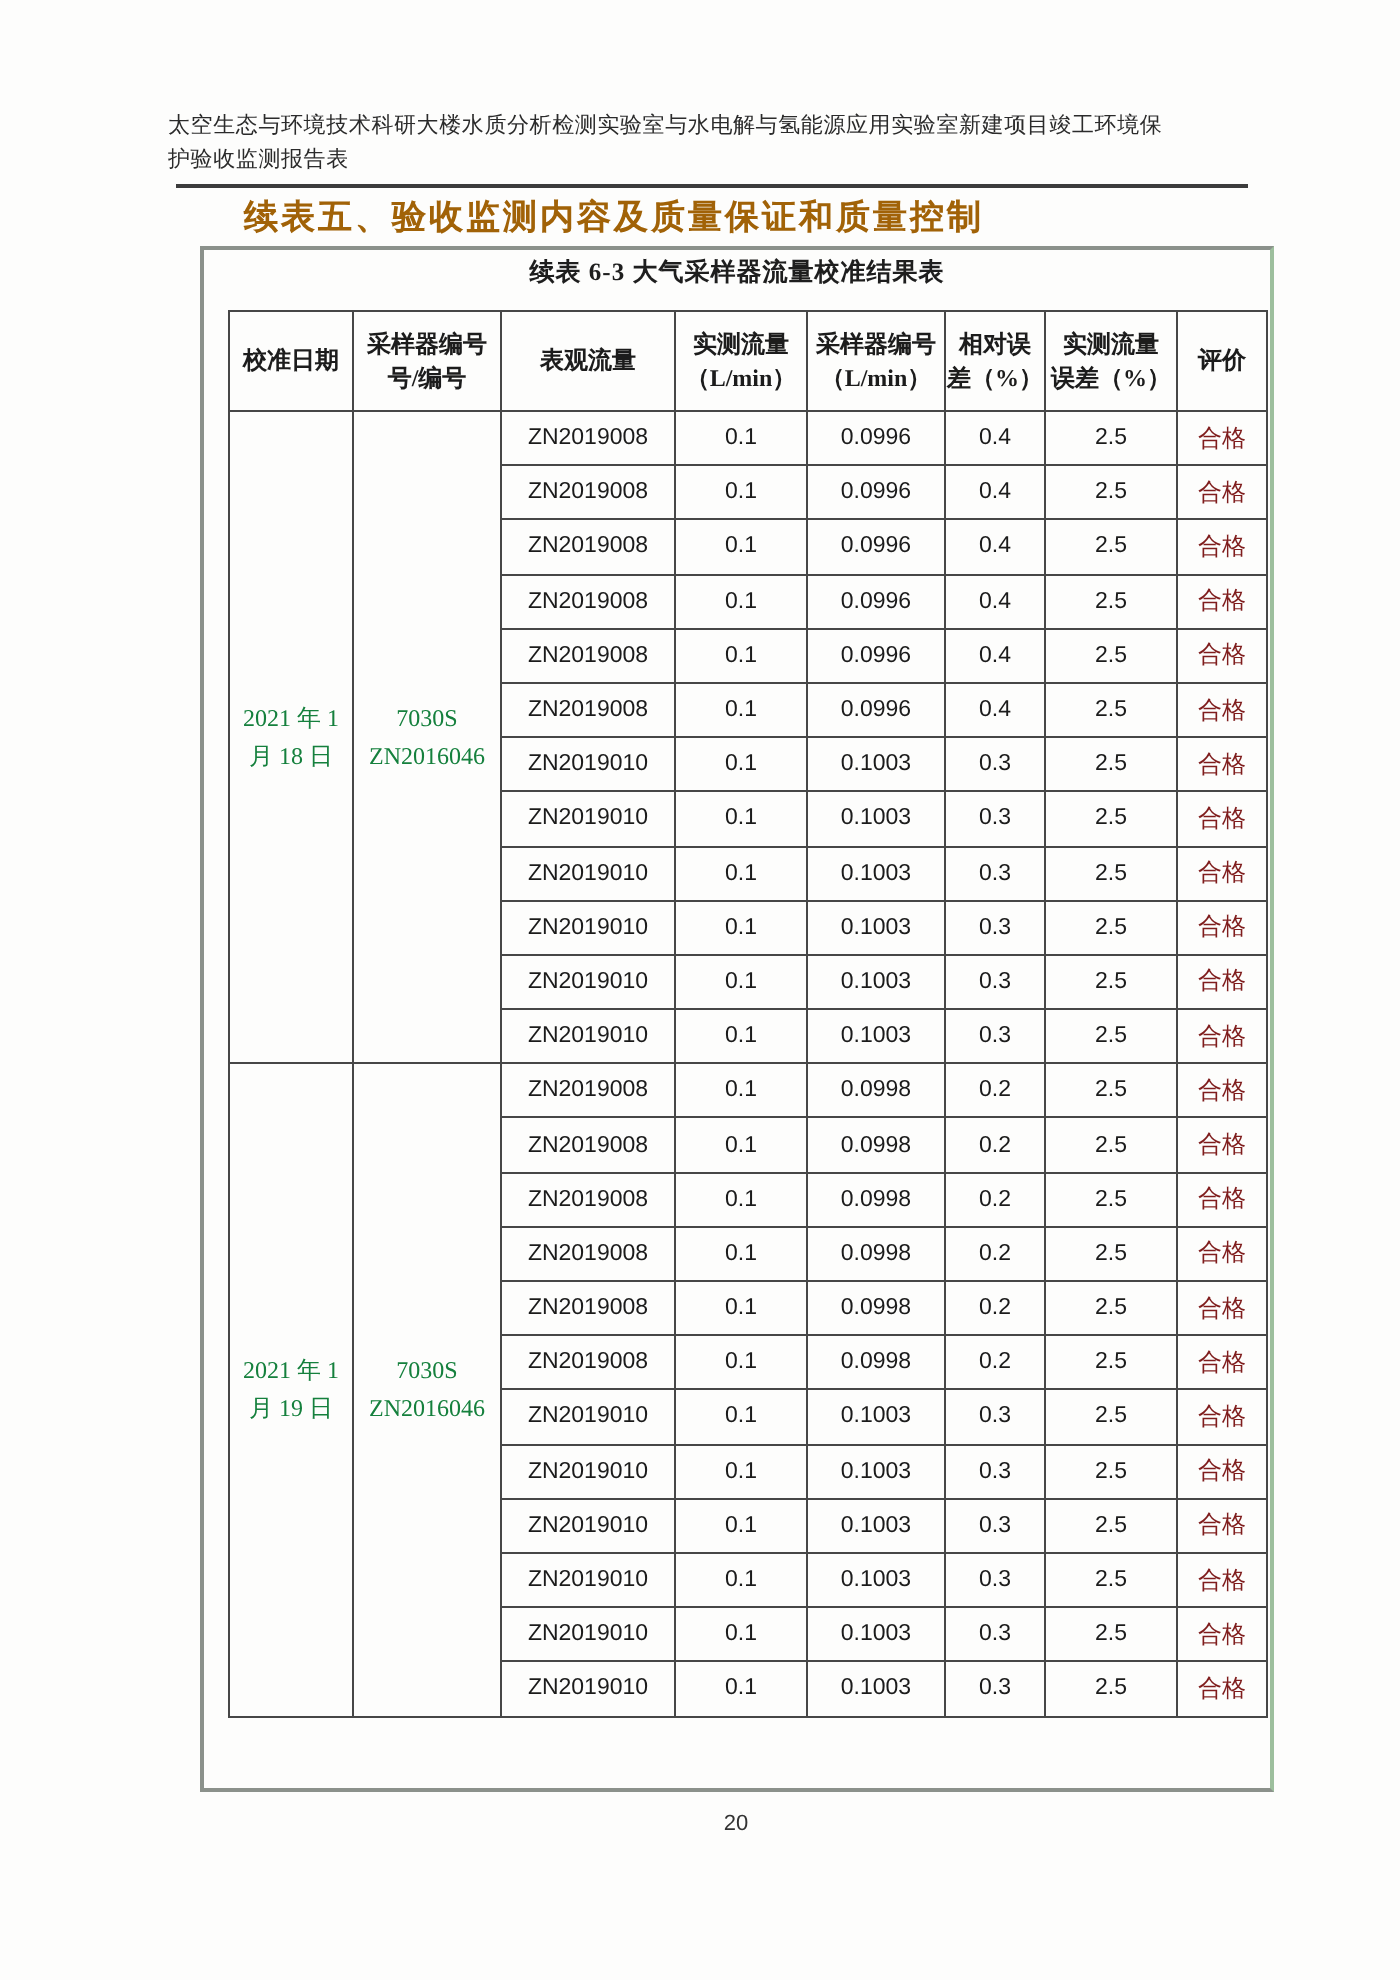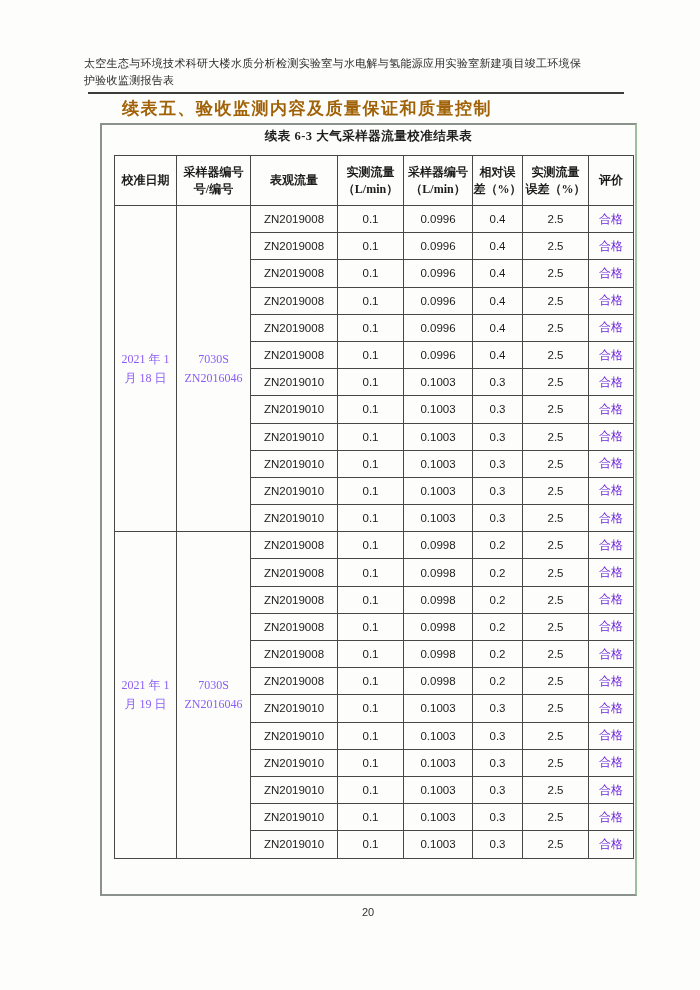--- a/index.html
+++ b/index.html
@@ -42,24 +42,24 @@
     height:49px;font-size:12px;font-weight:bold;white-space:pre-line;
     line-height:1.35;color:#1c1c1c;
   }
   .cal-table td{height:26.2px;}
   .data-cell{
     font-family:"Liberation Sans","DejaVu Sans",sans-serif;
     font-size:11.5px;color:#1b1b1b;
   }
   .result-cell{
     font-family:"Liberation Serif","DejaVu Serif",serif;
-    font-size:12px;color:#6d28d9;
+    font-size:12px;color:#7f1d1d;
   }
   .merge-cell{
-    font-size:12px;white-space:pre-line;line-height:1.55;color:#8b5cf6;
+    font-size:12px;white-space:pre-line;line-height:1.55;color:#15803d;
   }
   .page-number{
     position:absolute;top:906px;left:0;width:736px;text-align:center;
     font-size:11px;font-family:"Liberation Sans","DejaVu Sans",sans-serif;color:#333;
   }
 </style>
 </head>
 <body>
 
 <div class="page">

